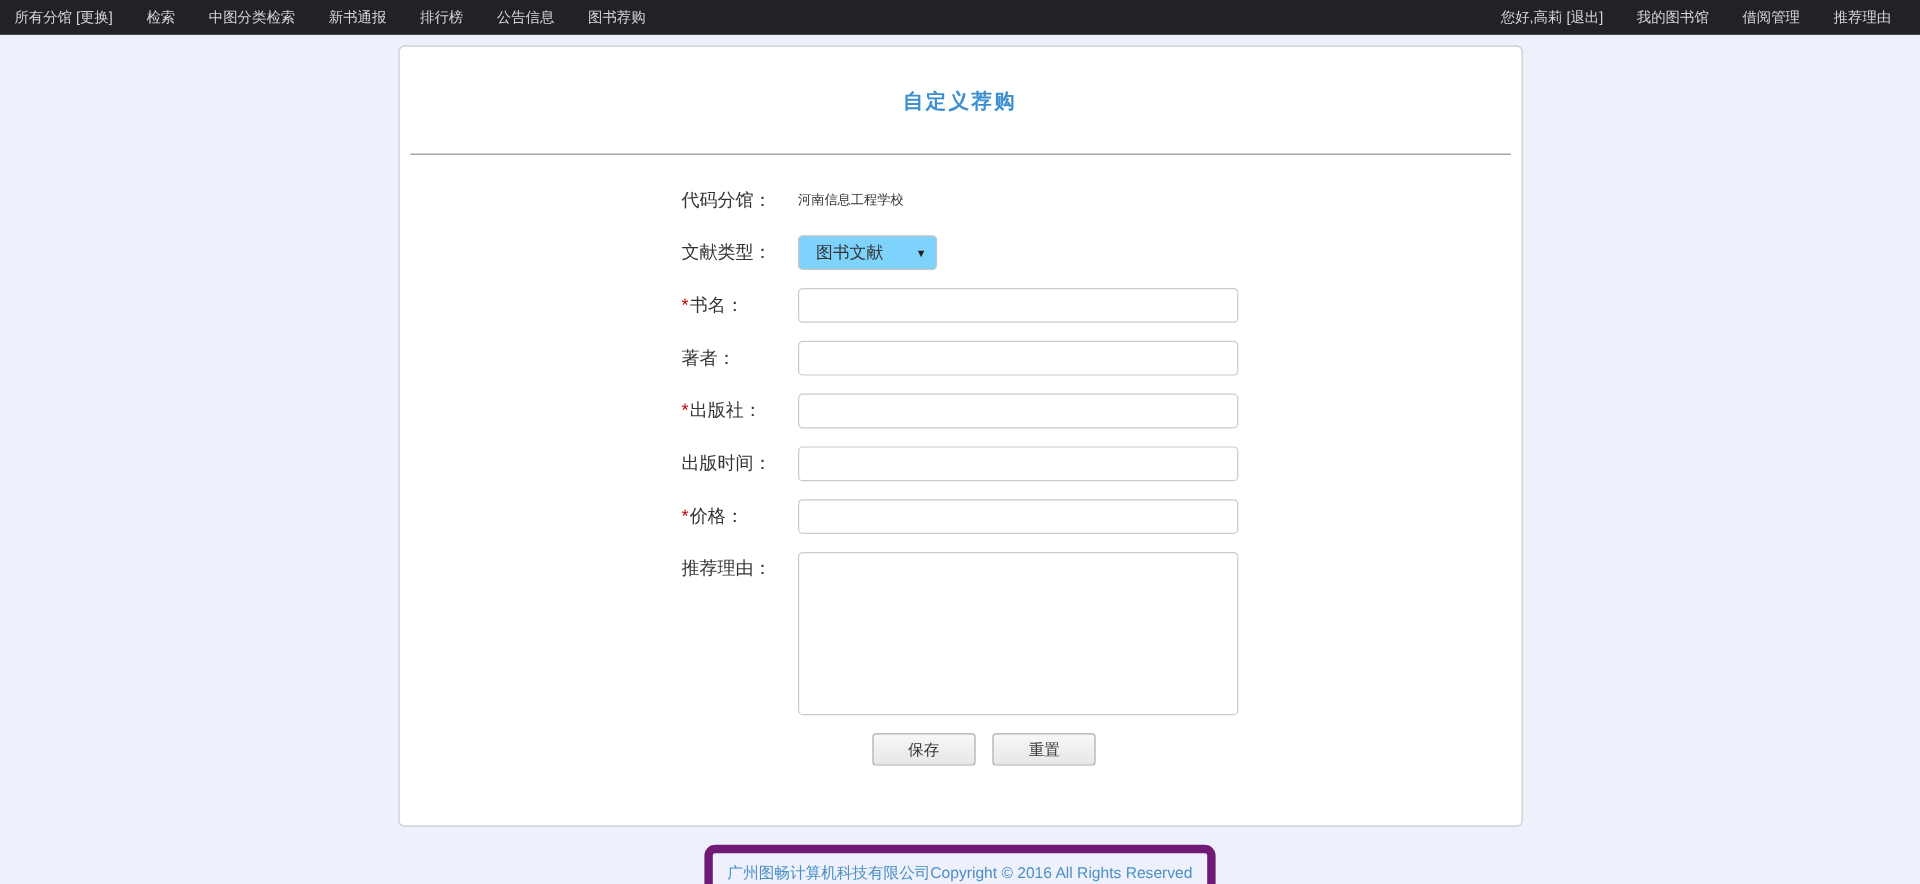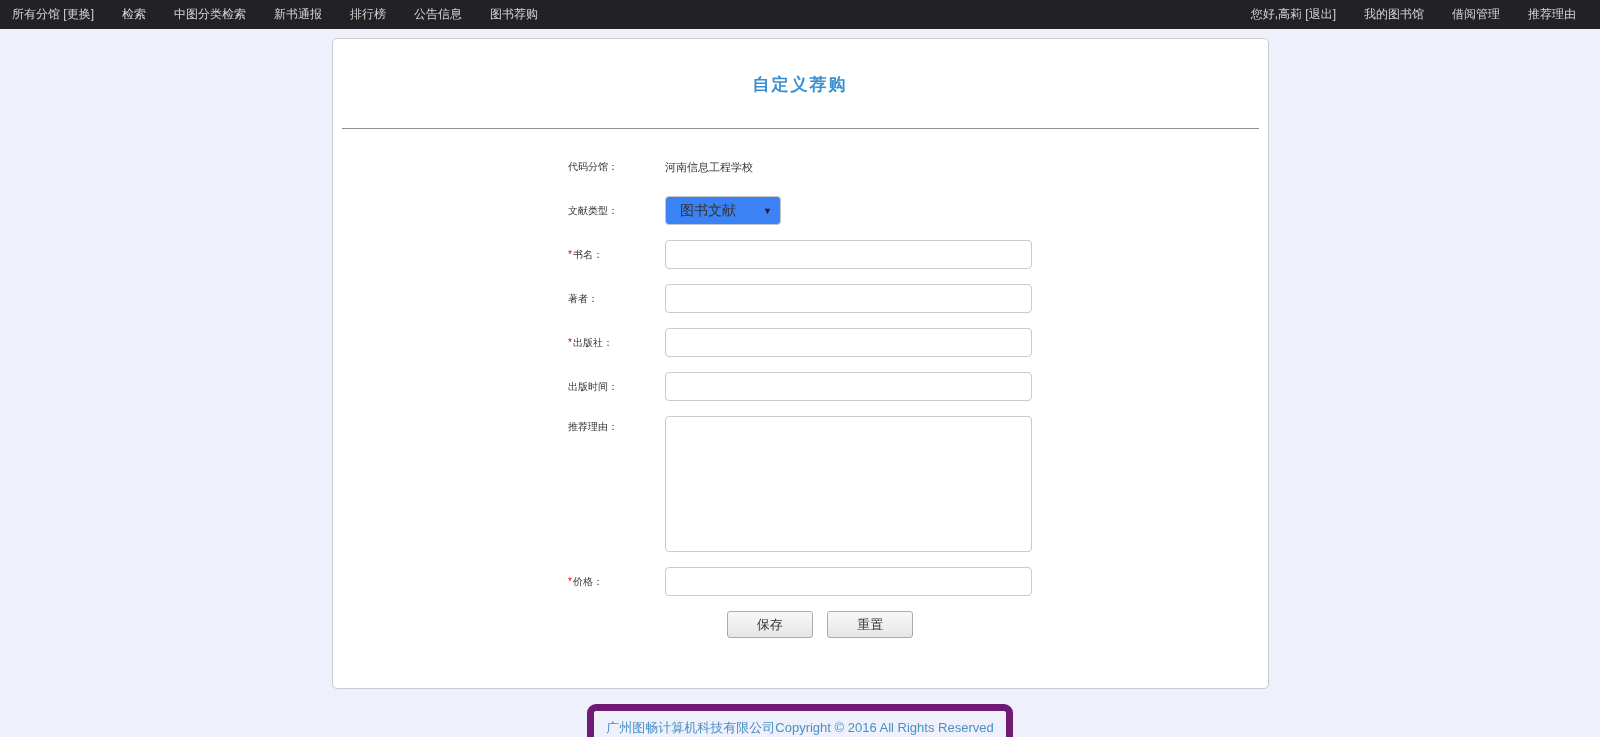--- a/index.html
+++ b/index.html
@@ -34,31 +34,31 @@
   }
   .title-divider {
     border: none; border-top: 1px solid #8f8f8f;
     margin: 32px 9px 0 9px;
   }
   
   .form-block { width: 464px; margin: 24px auto 0 auto; }
   .form-row { display: flex; align-items: center; margin-bottom: 15px; }
   .form-row.align-top { align-items: flex-start; }
   .form-label {
-    width: 97px; flex: 0 0 97px; font-size: 10px; color: #333333;
+    width: 97px; flex: 0 0 97px; font-size: 15px; color: #333333;
     padding-top: 0; white-space: nowrap;
   }
   .align-top .form-label { padding-top: 4px; }
   .req { color: #cc0000; margin-right: 1px; }
   .static-value { font-size: 11px; color: #333333; line-height: 28px; }
   .select-box {
     width: 116px; height: 29px; border: 1px solid #c6c6c6; border-radius: 4px;
     display: flex; align-items: center; justify-content: space-between;
     padding: 0 8px 0 14px; font-size: 14px; color: #333; cursor: pointer;
-    background: #3b82f6;
+    background: #7dd3fc;
   }
   .select-arrow { font-size: 9px; color: #222; }
   .text-input {
     width: 367px; height: 29px; border: 1px solid #c9c9cf; border-radius: 4px;
     font-size: 14px; padding: 0 8px; color: #333; background: #fff; outline: none;
     font-family: "Liberation Sans", sans-serif;
   }
   .text-area {
     width: 367px; height: 136px; border: 1px solid #c9c9cf; border-radius: 4px;
     font-size: 14px; padding: 6px 8px; color: #333; background: #fff; outline: none;
@@ -133,28 +133,28 @@
     <div class="form-row">
       <div class="form-label"><span class="req">*</span><span>出版社：</span></div>
       <input class="text-input" type="text" value="" style="">
     </div>
 
     <div class="form-row">
       <div class="form-label"><span>出版时间：</span></div>
       <input class="text-input" type="text" value="" style="">
     </div>
 
+    <div class="form-row">
+      <div class="form-label"><span class="req">*</span><span>价格：</span></div>
+      <input class="text-input" type="text" value="" style="">
+    </div>
+
     <div class="form-row align-top">
       <div class="form-label"><span>推荐理由：</span></div>
       <textarea class="text-area" style=""></textarea>
-    </div>
-
-    <div class="form-row">
-      <div class="form-label"><span class="req">*</span><span>价格：</span></div>
-      <input class="text-input" type="text" value="" style="">
     </div>
 
     <div class="btn-row">
       <button class="btn">保存</button>
       <button class="btn">重置</button>
     </div>
 
   </div>
 </main>
 

